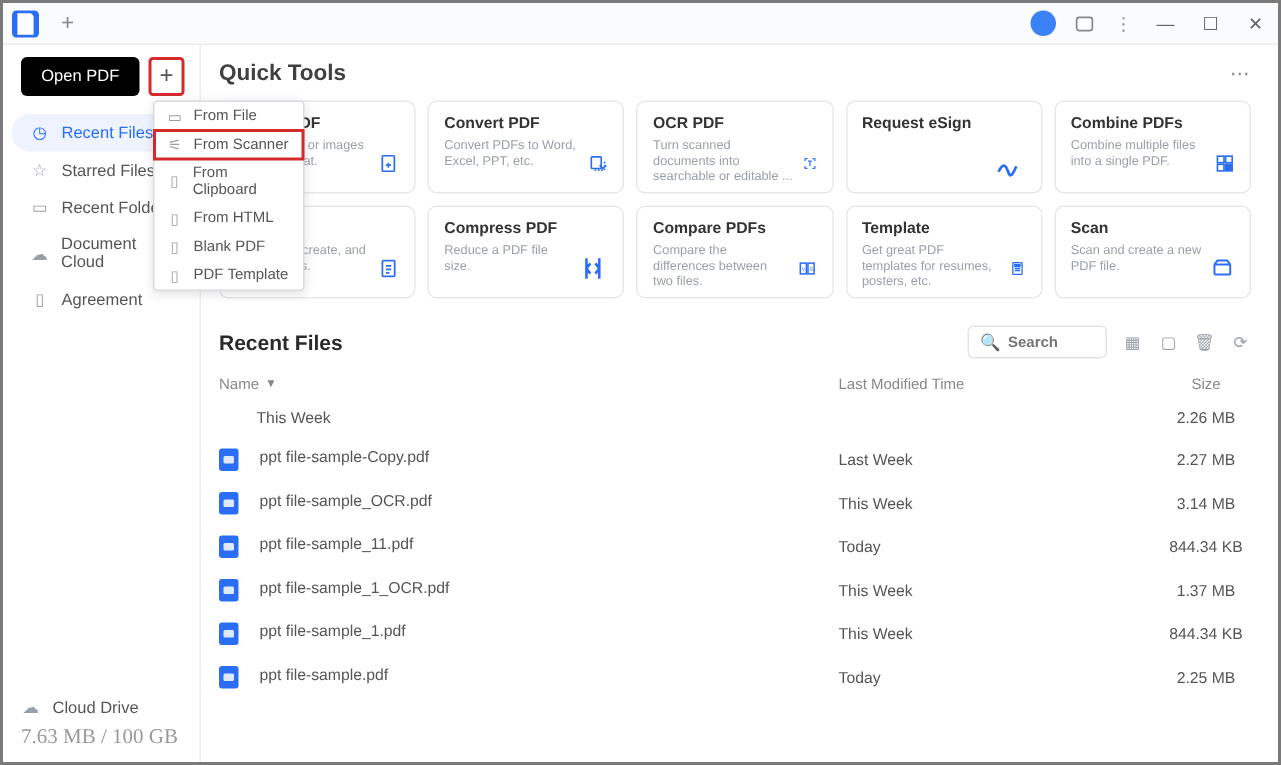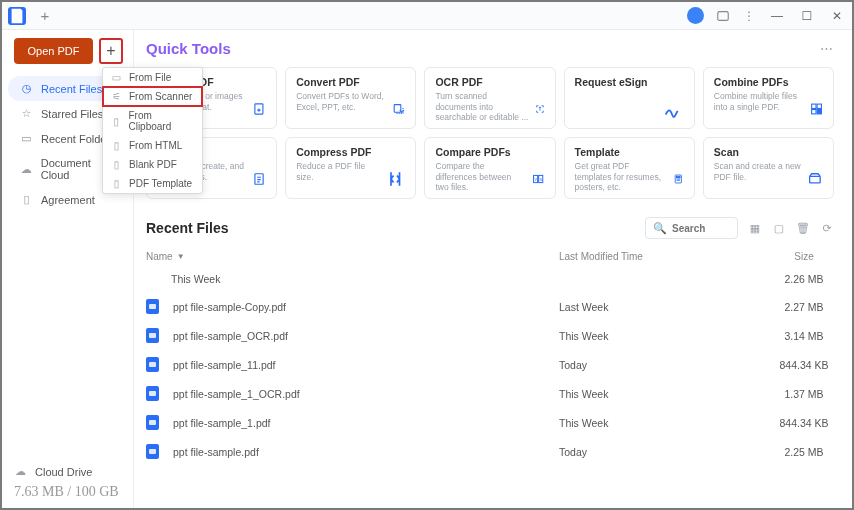--- a/index.html
+++ b/index.html
@@ -9,51 +9,51 @@
 .tab-add { width: 18px; height: 18px; display: flex; align-items: center; justify-content: center; color: #888; font-size: 15px; cursor: pointer; }
 .titlebar-spacer { flex: 1; }
 .titlebar-right { display: flex; align-items: center; gap: 12px; }
 .avatar { width: 17px; height: 17px; border-radius: 50%; background: #3b82f6; }
 .tb-icon { width: 14px; height: 14px; display: flex; align-items: center; justify-content: center; color: #888; font-size: 12px; cursor: pointer; }
 .win-btn { width: 18px; text-align: center; color: #666; font-size: 12px; cursor: pointer; }
 
 .content { display: flex; height: calc(100% - 28px); }
 .sidebar { width: 132px; border-right: 1px solid #eee; padding-top: 8px; display: flex; flex-direction: column; position: relative; }
 .side-top { display: flex; gap: 6px; padding: 0 10px 12px 12px; align-items: center; }
-.open-pdf { flex: 1; background: #c2410c; color: #fff; border: none; border-radius: 4px; height: 26px; font-size: 11px; cursor: pointer; }
+.open-pdf { flex: 1; background: #000000; color: #fff; border: none; border-radius: 4px; height: 26px; font-size: 11px; cursor: pointer; }
 .plus-btn { width: 24px; height: 26px; border: 2px solid #d32b2b; border-radius: 3px; display: flex; align-items: center; justify-content: center; font-size: 16px; color: #555; cursor: pointer; background: #fff; }
 .side-nav { display: flex; flex-direction: column; }
 .nav-item { display: flex; align-items: center; gap: 8px; padding: 6px 12px 6px 18px; font-size: 11px; color: #555; cursor: pointer; }
 .nav-item.active { background: #eef3ff; color: #2b6ef6; border-radius: 12px; margin: 0 6px; padding-left: 12px; }
 .nav-item.active .nav-ic { color: #2b6ef6; }
 .nav-ic { width: 13px; height: 13px; display: flex; align-items: center; justify-content: center; color: #9aa0a8; font-size: 11px; }
 .side-bottom { margin-top: auto; padding: 8px 12px; }
 .cloud-drive { display: flex; align-items: center; gap: 8px; font-size: 11px; color: #555; margin-bottom: 6px; }
 .storage { font-size: 14px; color: #999; font-family: Liberation Serif, serif; }
 
 .main { flex: 1; padding: 10px 18px 0 12px; overflow: hidden; }
 .quick-head { display: flex; align-items: center; justify-content: space-between; margin-bottom: 10px; }
-.quick-title { font-size: 15px; font-weight: 600; color: #8b5cf6; }
+.quick-title { font-size: 15px; font-weight: 600; color: #404040; }
 .dots { color: #888; font-size: 13px; letter-spacing: 1px; }
 .tools-grid { display: grid; grid-template-columns: repeat(5, 1fr); gap: 8px; margin-bottom: 18px; }
 .tool-card { border: 1px solid #e6e8eb; border-radius: 6px; padding: 8px 10px; height: 62px; display: flex; justify-content: space-between; gap: 6px; cursor: pointer; }
 .tool-text { display: flex; flex-direction: column; }
 .tool-title { font-size: 10.5px; font-weight: 600; color: #333; margin-bottom: 3px; }
 .tool-desc { font-size: 8.5px; color: #9aa0a8; line-height: 1.25; }
 .tool-icon { width: 22px; height: 22px; align-self: flex-end; color: #2b6ef6; }
 
 .recent-head { display: flex; align-items: center; justify-content: space-between; margin-bottom: 8px; }
 .recent-title { font-size: 14px; font-weight: 600; color: #2a2a2a; }
 .recent-tools { display: flex; align-items: center; gap: 10px; }
 .search-box { display: flex; align-items: center; border: 1px solid #e2e4e8; border-radius: 4px; height: 22px; padding: 0 7px; gap: 5px; }
 .search-box input { border: none; outline: none; font-size: 10px; width: 58px; color: #555; font-weight: bold; }
 .view-ic { width: 14px; height: 14px; color: #9aa0a8; cursor: pointer; font-size: 11px; display: flex; align-items: center; justify-content: center; }
 
 .table-head { display: flex; font-size: 10px; color: #888; padding: 4px 0; }
-.col-name { flex: 0 0 388px; display: flex; align-items: center; gap: 4px; }
+.col-name { flex: 0 0 388px; display: flex; align-items: flex-start; gap: 4px; }
 .col-mod { flex: 1; padding-left: 25px; }
 .col-size { width: 60px; text-align: center; }
 .file-row { display: flex; align-items: center; font-size: 10.5px; color: #555; padding: 7px 0; cursor: pointer; }
 .file-ic { width: 13px; height: 15px; background: #2b6ef6; border-radius: 2px; margin-right: 10px; position: relative; }
 .file-ic::after { content: ""; position: absolute; left: 3px; top: 5px; width: 7px; height: 5px; background: #fff; opacity: .85; border-radius: 1px; }
 
 .dropdown { position: absolute; left: 100px; top: 65px; width: 101px; background: #fff; border: 1px solid #d8dbe0; border-radius: 3px; box-shadow: 0 2px 8px rgba(0,0,0,.12); z-index: 50; }
 .dd-item { display: flex; align-items: center; gap: 7px; padding: 4px 8px; font-size: 10px; color: #555; cursor: pointer; }
 .dd-item.hl { border: 2px solid #d32b2b; margin: -1px; padding: 3px 7px; }
 .dd-ic { width: 11px; height: 11px; display: flex; align-items: center; justify-content: center; color: #9aa0a8; font-size: 10px; }

